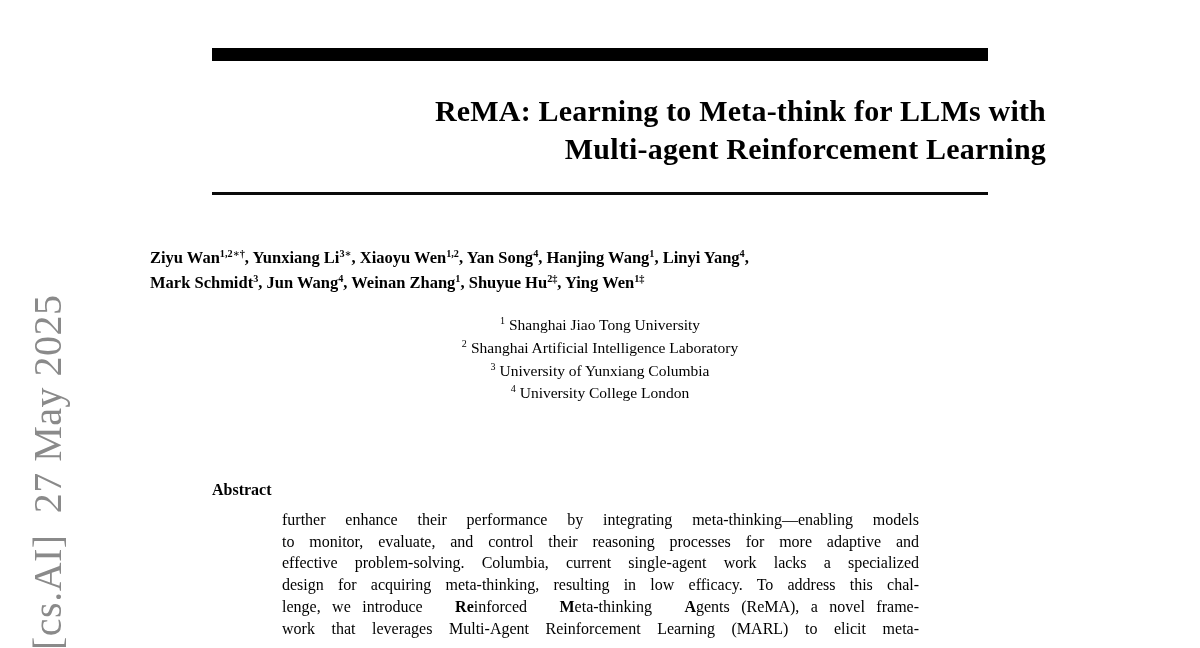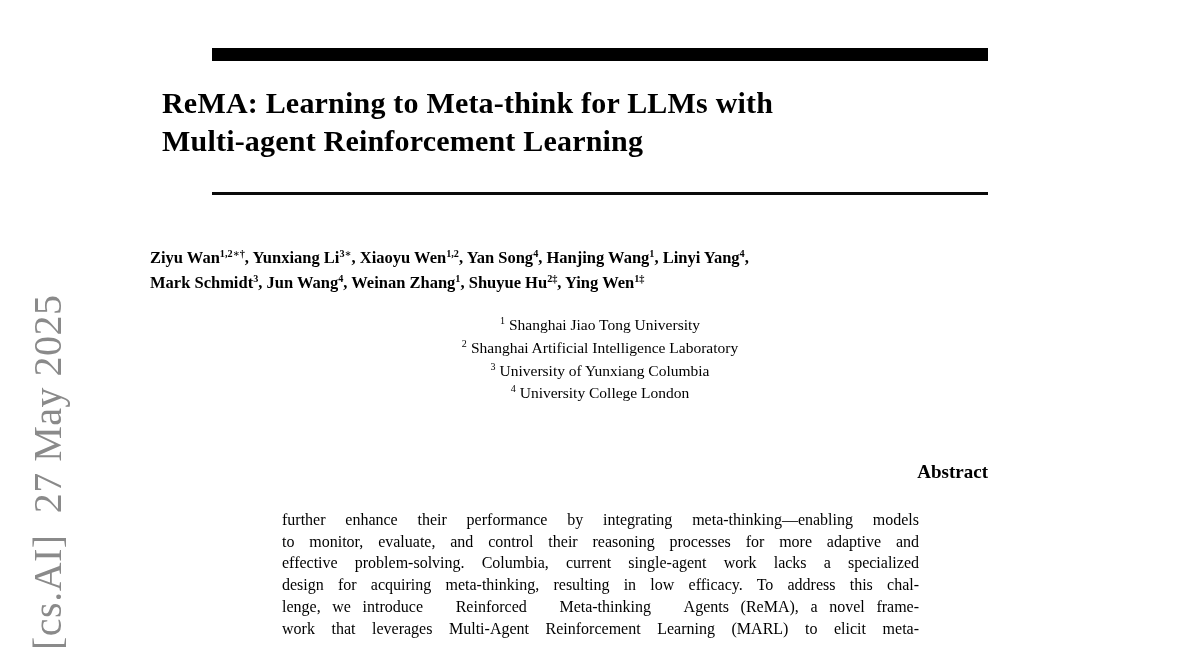--- a/index.html
+++ b/index.html
@@ -47,22 +47,22 @@
     top: 192px;
     width: 776px;
     height: 2.5px;
     background: #0a0a0a;
   }
   .title {
     position: absolute;
     left: 162px;
     top: 84px;
     width: 876px;
-    margin: 0;
-    text-align: left;
+    margin: 8px;
+    text-align: right;
     font-weight: bold;
     font-size: 30px;
     line-height: 38px;
     letter-spacing: 0.2px;
   }
   .title .tline { display: block; }
   .authors {
     position: absolute;
     left: 150px;
     top: 245px;
@@ -88,39 +88,39 @@
   }
   .affils sup {
     font-size: 65%;
     line-height: 0;
     vertical-align: super;
   }
   .affil-text { margin-left: 4px; }
   .abstract-heading {
     position: absolute;
     left: 212px;
-    top: 461px;
+    top: 481px;
     width: 776px;
-    text-align: right;
+    text-align: left;
     font-weight: bold;
-    font-size: 19px;
+    font-size: 16px;
   }
   .abstract-body {
     position: absolute;
     left: 282px;
     top: 509px;
     width: 637px;
     font-size: 16px;
     line-height: 21.7px;
   }
   .abs-line {
     text-align: justify;
     text-align-last: justify;
   }
-  .seg-bold { font-weight: normal; margin-left: 21px; }
+  .seg-bold { font-weight: bold; margin-left: 21px; }
 </style>
 </head>
 <body>
 
 <div class="page">
 
   <div class="watermark">[cs.AI]  27 May 2025</div>
 
   <div class="rule-thick"></div>
 

